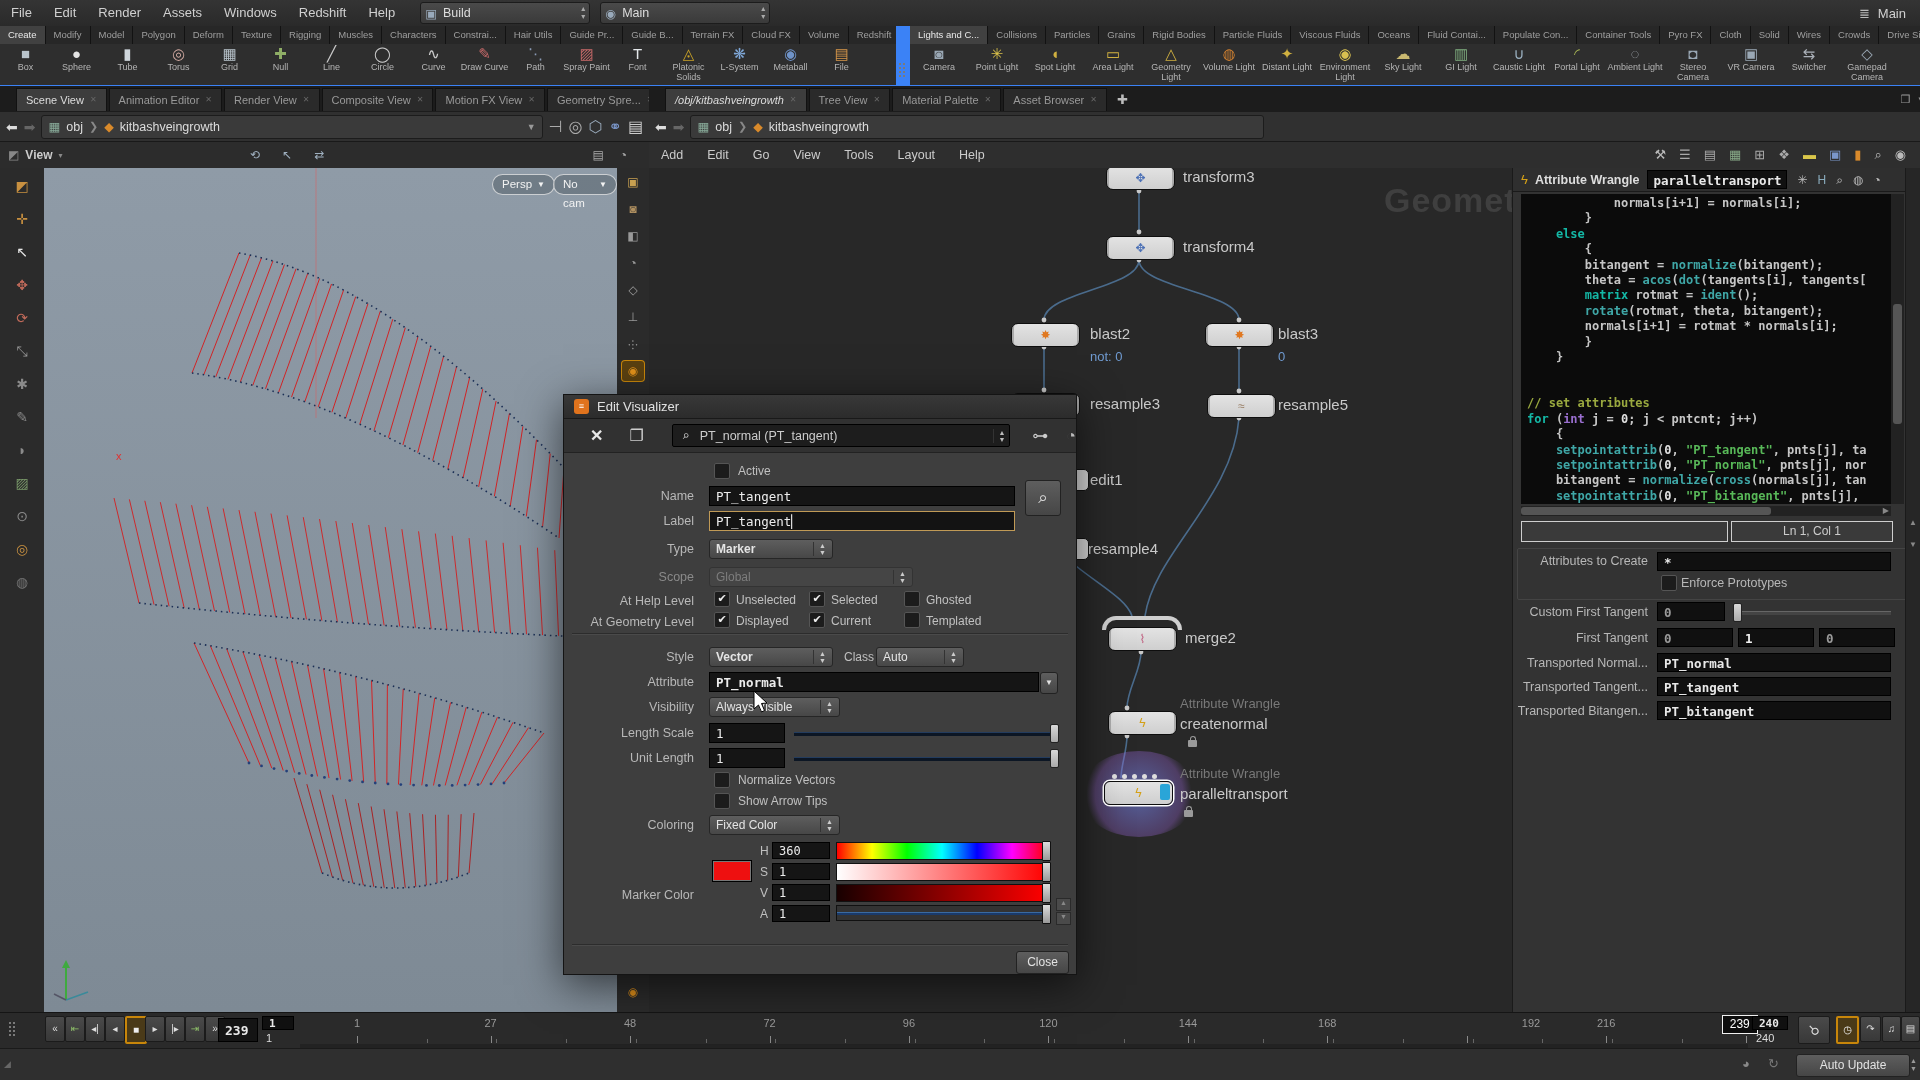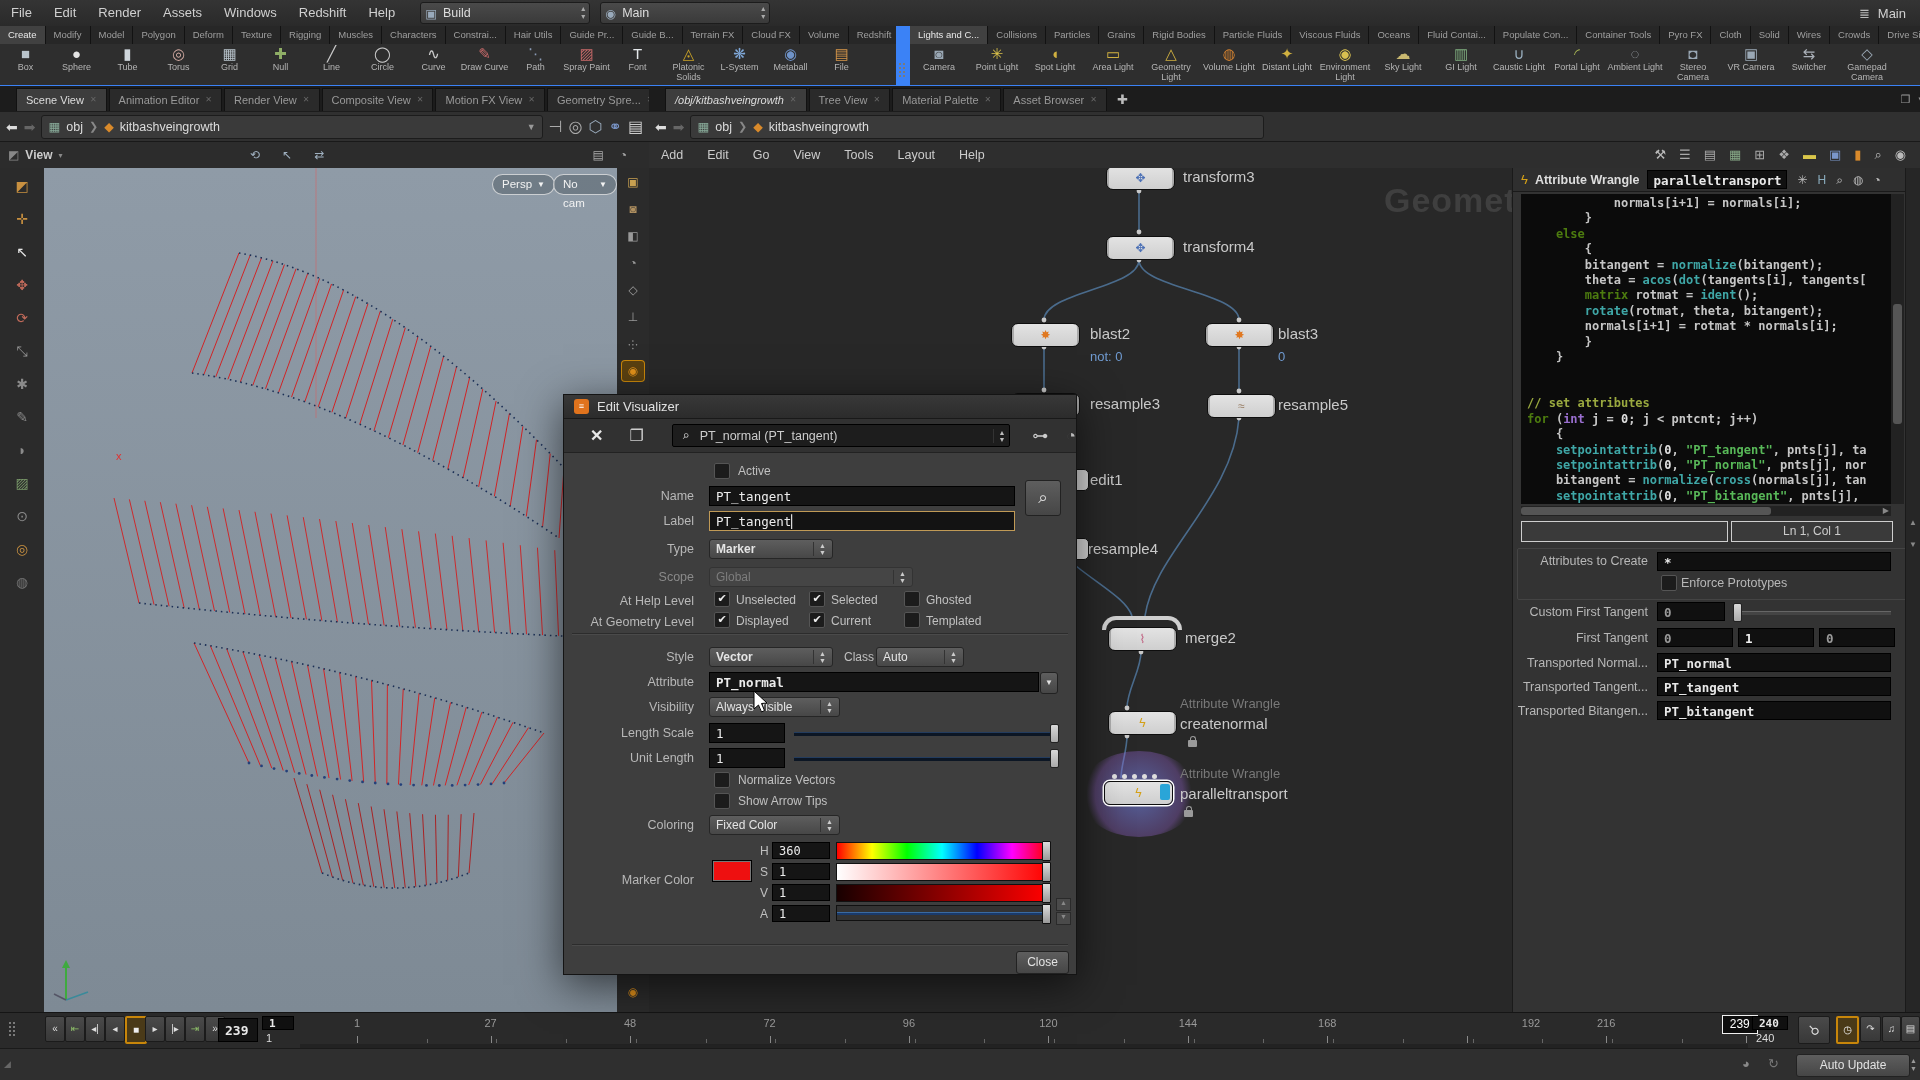--- a/index.html
+++ b/index.html
@@ -54,21 +54,21 @@
   .node-label{position:absolute;font-size:15px;color:#c9c9c9;white-space:nowrap;}
   .node-type{position:absolute;font-size:13px;color:#787878;white-space:nowrap;}
   .node-badge{position:absolute;font-size:13px;color:#6f9ad0;white-space:nowrap;}
   .lockico{position:absolute;width:9px;height:7px;background:#9a9a9a;border-radius:1px;}
   .lockico:before{content:"";position:absolute;left:1.5px;top:-4px;width:4px;height:4px;border:1.5px solid #9a9a9a;border-bottom:none;border-radius:3px 3px 0 0;}
   #watermark{position:absolute;font-size:34px;font-weight:bold;color:#3f3f3f;letter-spacing:1px;}
   
   #parampanel{position:absolute;left:1512px;top:168px;width:408px;height:844px;background:#333;border-left:1px solid #1a1a1a;}
   #code{position:absolute;left:8px;top:26px;width:370px;height:310px;background:#0b0b0b;overflow:hidden;padding:2px 0 0 6px;box-sizing:border-box;}
   .code-line{white-space:pre;font-family:"DejaVu Sans Mono",monospace;font-size:12px;line-height:15.4px;font-weight:bold;}
-  .c-pl{color:#c6c6c6}.c-kw{color:#4d7c0f}.c-ty{color:#9a6fd0}.c-fn{color:#3fa7a7}.c-st{color:#58b858}.c-cm{color:#9aa93f}.c-num{color:#e0e0e0}
+  .c-pl{color:#c6c6c6}.c-kw{color:#14b8a6}.c-ty{color:#9a6fd0}.c-fn{color:#3fa7a7}.c-st{color:#58b858}.c-cm{color:#9aa93f}.c-num{color:#e0e0e0}
   .pfield{position:absolute;height:19px;background:#101010;border:1px solid #000;color:#e8e8e8;font-family:"DejaVu Sans Mono",monospace;font-size:12.5px;font-weight:bold;line-height:19px;padding:0 6px;box-sizing:border-box;white-space:nowrap;overflow:hidden;}
   .plabel{position:absolute;font-size:12.5px;color:#b8b8b8;text-align:right;white-space:nowrap;}
   .cbox{position:absolute;width:14px;height:14px;background:#1c1c1c;border:1px solid #555;border-radius:2px;color:#eee;font-size:11px;line-height:13px;text-align:center;}
   .slidertrack{position:absolute;height:3px;background:#0c1624;border-top:1px solid #233c5e;}
   .sliderhandle{position:absolute;width:7px;height:17px;background:linear-gradient(#d8d8d8,#aaa);border:1px solid #222;border-radius:2px;}
   
   #dialog{position:absolute;left:563px;top:394px;width:512px;height:579px;background:#3e3e3e;border:1px solid #141414;
           box-shadow:0 10px 40px rgba(0,0,0,.6);z-index:40;}
   #dlg-title{position:absolute;left:0;top:0;width:100%;height:24px;background:linear-gradient(#383838,#2c2c2c);border-bottom:1px solid #191919;display:flex;align-items:center;gap:8px;padding-left:10px;box-sizing:border-box;font-size:13px;color:#e0e0e0;}
   #dlg-toolbar{position:absolute;left:0;top:24px;width:100%;height:33px;background:#313131;border-bottom:1px solid #222;display:flex;align-items:center;}
@@ -903,21 +903,21 @@
 
       <div class="dlabel" style="top:366px;">Coloring</div>
       <div class="dropdown" style="left:145px;top:363px;width:131px;">
         <span>Fixed Color</span>
           <span class="spin">
             <span>▲</span>
             <span>▼</span>
           </span>
       </div>
 
-      <div class="dlabel" style="top:421px;">Marker Color</div>
+      <div class="dlabel" style="top:436px;">Marker Color</div>
       <div class="abs" style="left: 148px; top: 408px; width: 38px; height: 20px; border: 1px solid rgb(0, 0, 0); box-shadow: rgb(119, 119, 119) 0px 0px 0px 1px inset; background: rgb(238, 16, 16);" id="marker-swatch"></div>
       <div id="hsva-rows">
           <div class="hrow-label" style="left: 196px; top: 392px;">H</div>
           <div class="dfield" style="left: 208px; top: 390px; width: 58px; height: 17px; line-height: 17px; font-size: 12px;">360</div>
           <div class="hbar" style="left: 272px; top: 390px; width: 210px; background: linear-gradient(to right, rgb(255, 0, 0), rgb(255, 128, 0), rgb(255, 255, 0), rgb(128, 255, 0), rgb(0, 255, 0), rgb(0, 255, 128), rgb(0, 255, 255), rgb(0, 128, 255), rgb(0, 0, 255), rgb(128, 0, 255), rgb(255, 0, 255), rgb(255, 0, 128), rgb(255, 0, 0));"></div>
           <div class="hhandle" style="left: 478px; top: 389px;"></div>
           <div class="hrow-label" style="left: 196px; top: 413px;">S</div>
           <div class="dfield" style="left: 208px; top: 411px; width: 58px; height: 17px; line-height: 17px; font-size: 12px;">1</div>
           <div class="hbar" style="left: 272px; top: 411px; width: 210px; background: linear-gradient(to right, rgb(255, 255, 255), rgb(255, 0, 0));"></div>
           <div class="hhandle" style="left: 478px; top: 410px;"></div>

